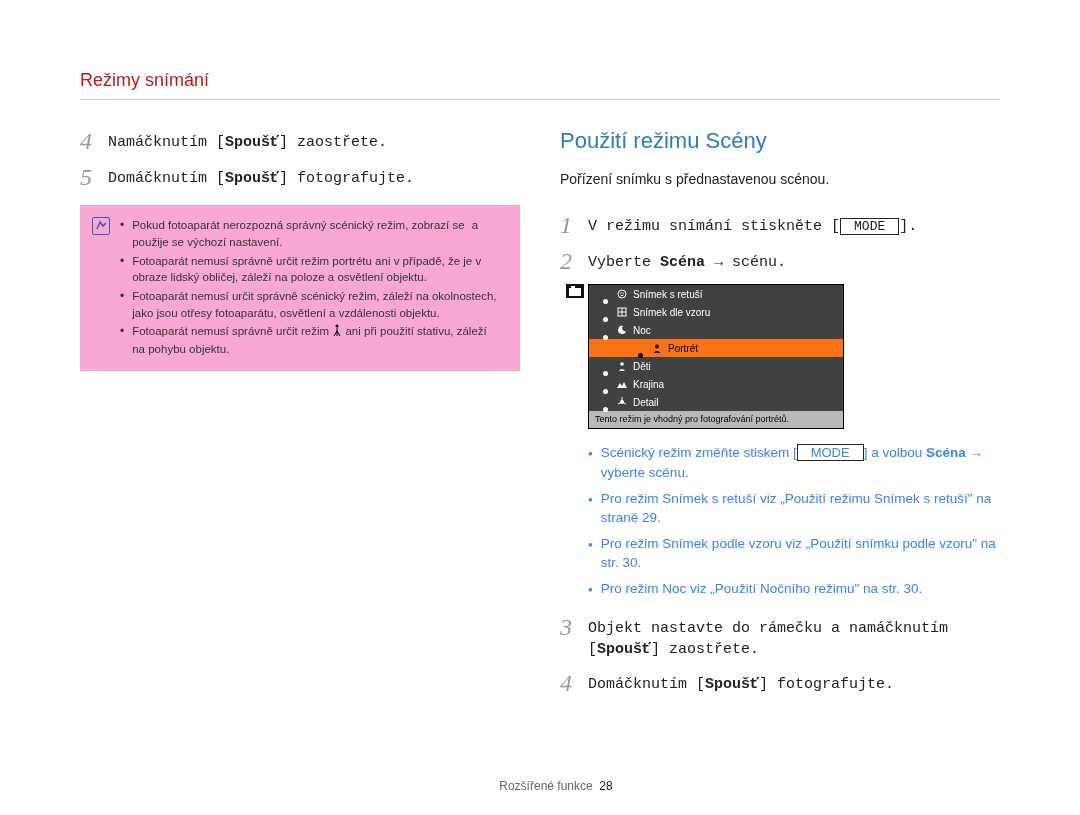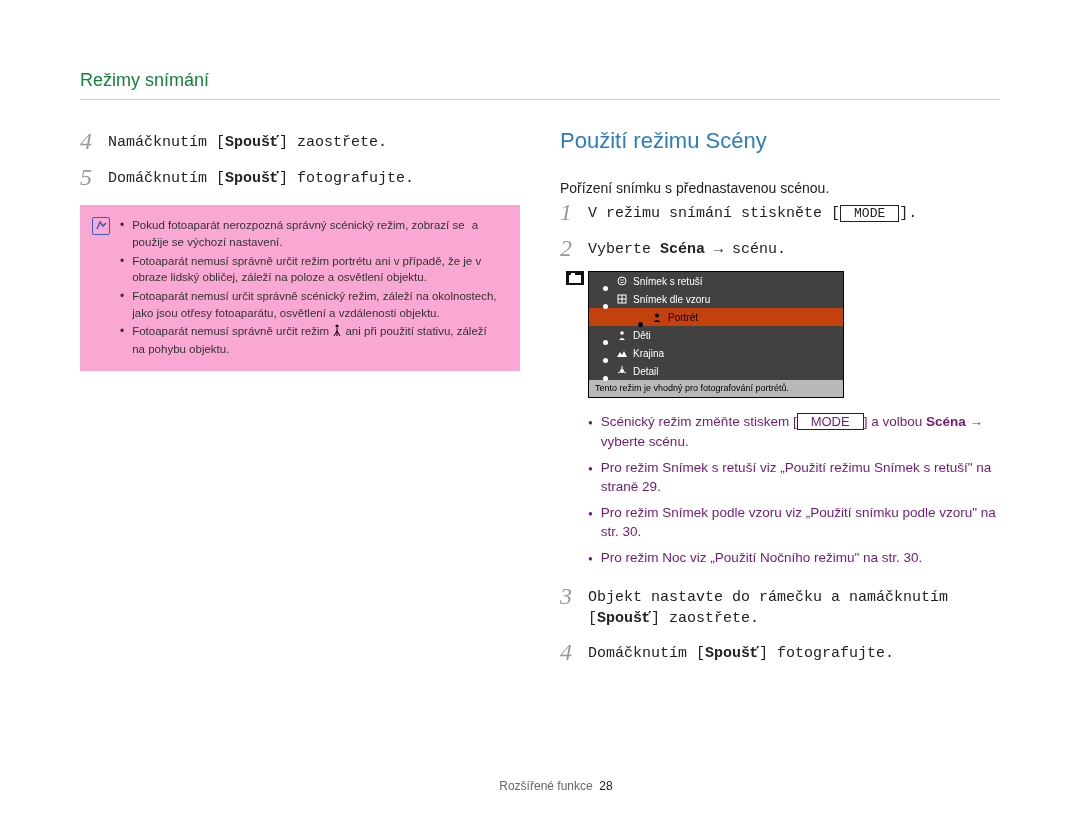--- a/index.html
+++ b/index.html
@@ -10,21 +10,21 @@
     height: 815px;
     overflow: hidden;
   }
   .page {
     padding: 70px 80px 0 80px;
     position: relative;
     height: 100%;
   }
   .section-header {
     font-size: 18px;
-    color: #15803d;
+    color: #b91c1c;
     font-weight: 400;
     margin-bottom: 8px;
   }
   .hr {
     border: none;
     border-top: 1px solid #ccc;
     margin-bottom: 28px;
   }
   .columns {
     display: flex;
@@ -89,25 +89,26 @@
     margin: 0 2px;
   }
   .stick-icon {
     display: inline-block;
     vertical-align: middle;
   }
   .heading-blue {
     font-size: 22px;
     color: #2b7cc0;
     font-weight: 400;
-    margin-bottom: 25px;
+    margin-bottom: 16px;
   }
   .intro {
     font-size: 14px;
     color: #222;
+    margin-bottom: 22px;
     line-height: 1.4;
   }
   .mode-key {
     border: 1px solid #222;
     padding: 0 13px;
     font-weight: 400;
     font-size: 13px;
   }
   .scene-box {
     width: 256px;
@@ -117,21 +118,21 @@
     color: #fff;
     font-size: 10px;
   }
   .scene-row {
     display: flex;
     align-items: center;
     padding: 2px 8px;
     height: 18px;
   }
   .scene-row.sel {
-    background: #c2410c;
+    background: #f97316;
     color: #000;
     padding-left: 43px;
   }
   .scene-curve {
     width: 18px;
     flex-shrink: 0;
     position: relative;
   }
   .curve-dot {
     width: 5px; height: 5px; background: #fff; border-radius: 50%;
@@ -158,21 +159,21 @@
     background: #b9b9b9;
     color: #000;
     font-size: 9px;
     padding: 3px 6px;
     line-height: 1.2;
   }
   .bullets {
     list-style: none;
     margin: 4px 0 16px 28px;
     font-size: 13.5px;
-    color: #701a75;
+    color: #3b82f6;
     line-height: 1.45;
   }
   .bullets li { display: flex; margin-bottom: 6px; }
   .bullets li::before { content: "●"; font-size: 8px; margin-right: 8px; margin-top: 5px; }
   .footer {
     position: absolute;
     bottom: 22px;
     width: 100%;
     left: 16px;
     text-align: center;
@@ -286,20 +287,31 @@
               </div>
             <span class="scene-ico">
                 <svg width="10" height="10" viewBox="0 0 10 10">
                   <rect x="1" y="1" width="8" height="8" fill="none" stroke="#fff"></rect>
                   <line x1="1" y1="5" x2="9" y2="5" stroke="#fff"></line>
                   <line x1="5" y1="1" x2="5" y2="9" stroke="#fff"></line>
                 </svg>
               </span>
             <span class="scene-lbl">Snímek dle vzoru</span>
           </div>
+          <div class="scene-row">
+            <div class="scene-curve">
+                <span class="curve-dot"></span>
+              </div>
+            <span class="scene-ico">
+                <svg width="10" height="10" viewBox="0 0 10 10">
+                  <path d="M6 1 A4 4 0 1 0 9 6 A3 3 0 0 1 6 1" fill="#fff"></path>
+                </svg>
+              </span>
+            <span class="scene-lbl">Noc</span>
+          </div>
           <div class="scene-row sel">
             <div class="scene-curve">
                 <span class="curve-dot"></span>
               </div>
             <span class="scene-ico">
                 <svg width="10" height="10" viewBox="0 0 10 10">
                   <circle cx="5" cy="3.5" r="2" fill="#000"></circle>
                   <path d="M1.5 10 Q5 6 8.5 10" fill="#000"></path>
                 </svg>
               </span>

